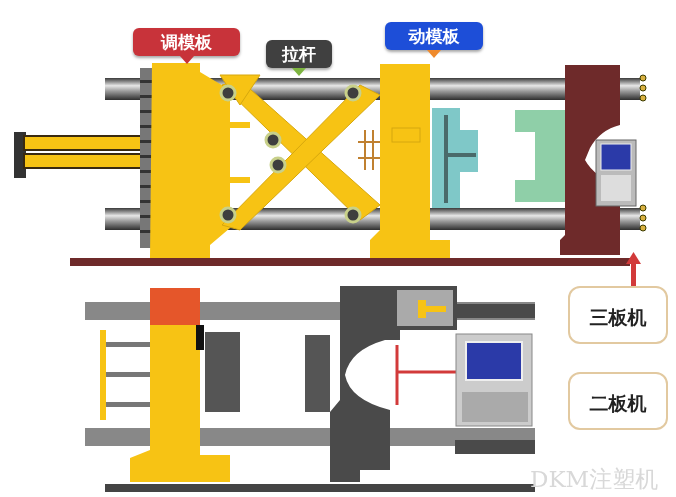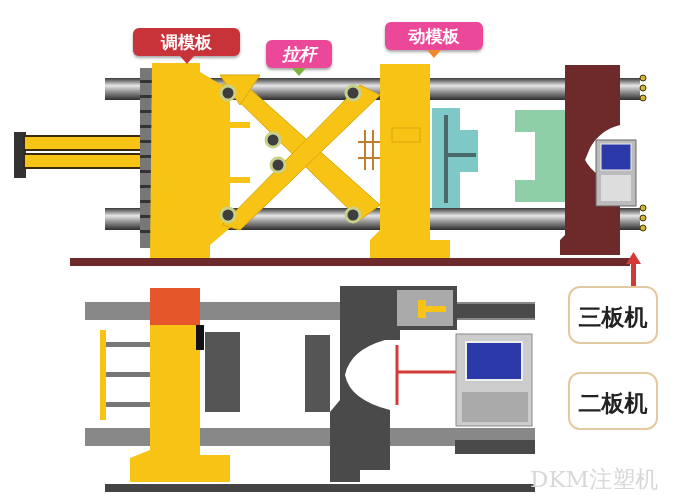--- a/index.html
+++ b/index.html
@@ -1,20 +1,20 @@
 <!DOCTYPE html>
 <html><head>
 <meta charset="utf-8">
 <style>
   html,body{margin:0;padding:0;background:#fff;}
   body{width:676px;height:497px;position:relative;overflow:hidden;font-family:"DejaVu Sans",sans-serif;}
   .diagram{position:absolute;left:0;top:0;width:676px;height:497px;}
   .callout{position:absolute;color:#fff;font-size:17px;font-weight:bold;text-align:center;line-height:28px;border-radius:6px;box-shadow:0 2px 3px rgba(0,0,0,0.35);}
   .callout::after{content:"";position:absolute;left:50%;bottom:-8px;margin-left:-7px;border-left:7px solid transparent;border-right:7px solid transparent;border-top:8px solid var(--c);}
-  .box-label{position:absolute;width:90px;height:58px;border:2px solid #e2c9a0;border-radius:12px;background:#fff;font-size:23px;font-weight:bold;color:#222;text-align:center;line-height:58px;box-sizing:border-box;}
+  .box-label{position:absolute;width:100px;height:58px;border:2px solid #e2c9a0;border-radius:12px;background:#fff;font-size:19px;font-weight:bold;color:#222;text-align:center;line-height:58px;box-sizing:border-box;}
   .watermark{position:absolute;left:530px;top:464px;font-family:"DejaVu Serif",serif;font-size:23px;color:#d8d8d8;}
 </style>
 </head>
 <body>
 
 <svg class="diagram" viewBox="0 0 676 497" xmlns="http://www.w3.org/2000/svg">
   <defs>
     <linearGradient id="rod" x1="0" y1="0" x2="0" y2="1">
       <stop offset="0" stop-color="#3a3a3a"></stop>
         <stop offset="0.35" stop-color="#e6e6e6"></stop>
@@ -140,19 +140,19 @@
 
     <g>
       <rect x="456" y="334" width="76" height="92" fill="#ccc" stroke="#888"></rect>
       <rect x="466" y="342" width="56" height="38" fill="#2b3aa8" stroke="#eee" stroke-width="2"></rect>
       <rect x="462" y="392" width="66" height="30" fill="#aaa"></rect>
     </g>
   </g>
 </svg>
 
 <div class="callout" style="left:133px;top:28px;width:107px;background:#c8333a;--c:#c8333a;">调模板</div>
-<div class="callout" style="left:266px;top:40px;width:66px;background:#ec4899;font-style:italic;--c:#7db440;">拉杆</div>
-<div class="callout" style="left:385px;top:22px;width:98px;background:#ec4899;--c:#ef8a2c;">动模板</div>
+<div class="callout" style="left:266px;top:40px;width:66px;background:#404040;--c:#7db440;">拉杆</div>
+<div class="callout" style="left:385px;top:22px;width:98px;background:#1d4ed8;--c:#ef8a2c;">动模板</div>
 
 <div class="box-label" style="left:568px;top:286px;">三板机</div>
 <div class="box-label" style="left:568px;top:372px;">二板机</div>
 
 <div class="watermark">DKM注塑机</div>
 
 </body></html>

